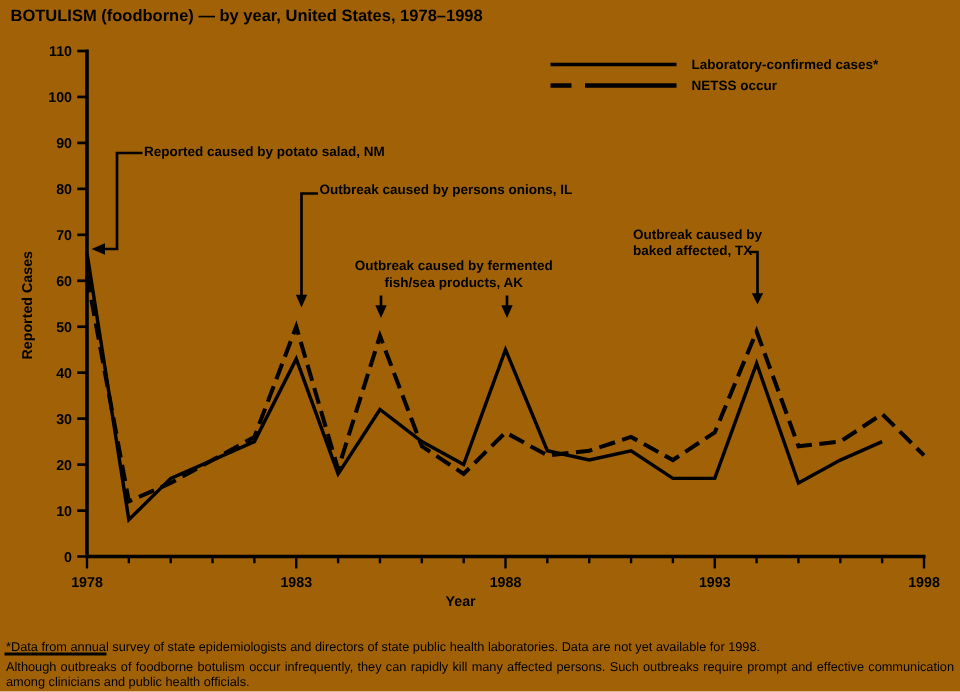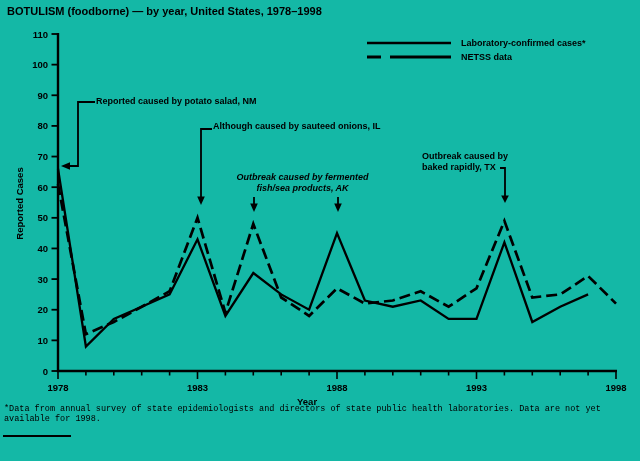--- a/index.html
+++ b/index.html
@@ -1,32 +1,32 @@
 <!DOCTYPE html>
 <html><head>
 <meta charset="utf-8">
 <style>
   html,body{margin:0;padding:0;background:#fff;}
-  .page{position:relative;width:640px;height:461px;background:#14b8a6;color:#000;
+  .page{position:relative;width:640px;height:461px;background:#a16207;color:#000;
         font-family:"Liberation Sans",sans-serif;overflow:hidden;}
   .title{position:absolute;left:7px;top:5px;font-size:11px;font-weight:bold;margin:0;}
   svg.plot{position:absolute;left:0;top:0;}
   svg text{font-family:"Liberation Sans",sans-serif;}
   .legend{position:absolute;left:366px;top:36px;}
   .legend-row{display:flex;align-items:center;height:14px;text-align:right;}
   .legend-row svg{margin-right:9px;display:block;}
   .legend-label{font-size:9px;font-weight:bold;white-space:nowrap;}
   .ann{position:absolute;font-size:9px;font-weight:bold;line-height:11px;white-space:pre-line;}
-  .ann.center{text-align:center;font-style:italic;}
+  .ann.center{text-align:center;}
   .ylabel{position:absolute;left:-26px;top:198px;width:90px;text-align:center;
           font-size:9.5px;font-weight:bold;transform:rotate(-90deg);}
   .xlabel{position:absolute;left:297px;top:396px;width:80px;text-align:left;
           font-size:9.5px;font-weight:bold;}
   .footnote{position:absolute;left:4px;width:632px;font-size:8.5px;line-height:10px;}
-  .fn1{top:404px;font-family:Liberation Mono, monospace;}
+  .fn1{top:426px;}
   .rule{position:absolute;left:3px;top:435px;width:68px;height:2px;background:#000;}
   .fn2{top:439px;text-align:justify;}
 </style>
 </head>
 <body>
 
 <div class="page">
 
   <h1 class="title">BOTULISM (foodborne) — by year, United States, 1978–1998</h1>
 
@@ -102,30 +102,31 @@
     <div class="legend-row">
       <svg width="86" height="8">
         <line x1="1" y1="4" x2="85" y2="4" stroke="#000" stroke-width="2.4"></line>
       </svg>
       <span class="legend-label">Laboratory-confirmed cases*</span>
     </div>
     <div class="legend-row">
       <svg width="86" height="8">
         <line x1="1" y1="4" x2="85" y2="4" stroke="#000" stroke-width="3" stroke-dasharray="14 9 61 99"></line>
       </svg>
-      <span class="legend-label">NETSS data</span>
+      <span class="legend-label">NETSS occur</span>
     </div>
   </div>
 
   <div class="ann" style="left:96px;top:96px">Reported caused by potato salad, NM</div>
-  <div class="ann" style="left:213px;top:121px">Although caused by sauteed onions, IL</div>
+  <div class="ann" style="left:213px;top:121px">Outbreak caused by persons onions, IL</div>
   <div class="ann center" style="left:230px;top:172px;width:145px">Outbreak caused by fermented
 fish/sea products, AK</div>
   <div class="ann" style="left:422px;top:151px">Outbreak caused by
-baked rapidly, TX</div>
+baked affected, TX</div>
 
   <div class="ylabel">Reported Cases</div>
   <div class="xlabel">Year</div>
 
   <div class="footnote fn1">*Data from annual survey of state epidemiologists and directors of state public health laboratories. Data are not yet available for 1998.</div>
   <div class="rule"></div>
+  <div class="footnote fn2">Although outbreaks of foodborne botulism occur infrequently, they can rapidly kill many affected persons. Such outbreaks require prompt and effective communication among clinicians and public health officials.</div>
 
 </div>
 
 </body></html>

